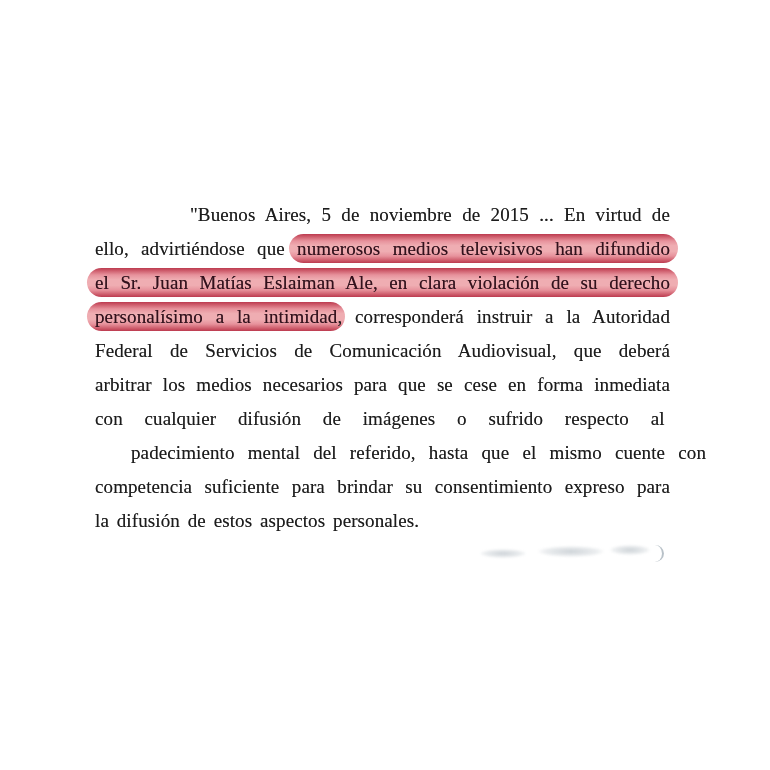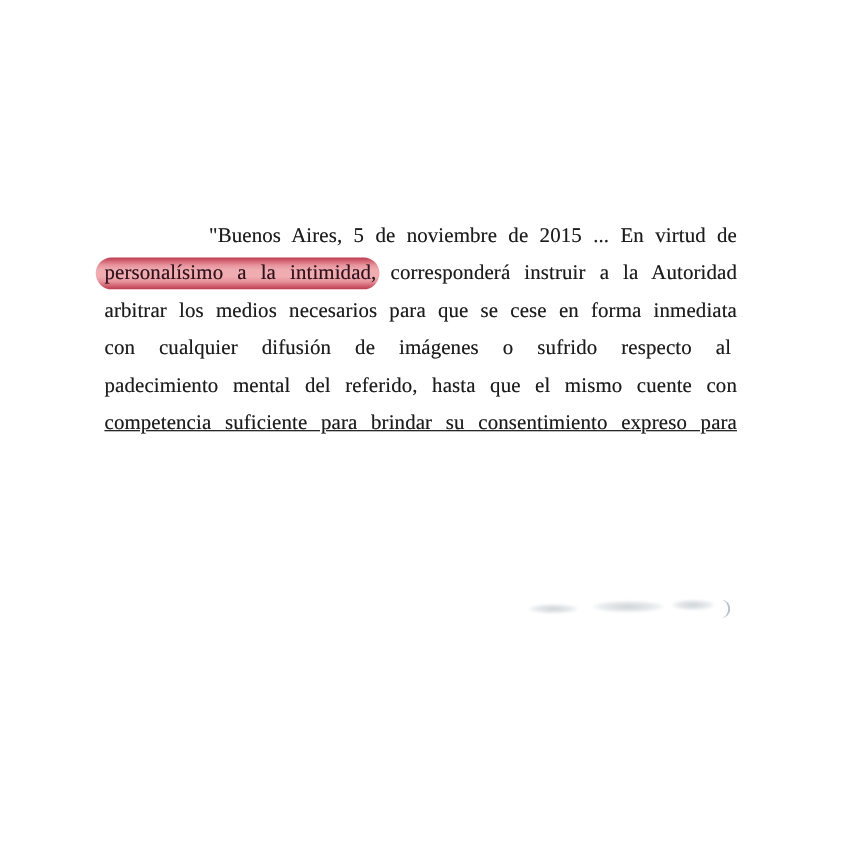--- a/index.html
+++ b/index.html
@@ -74,25 +74,29 @@
     border-radius: 0 70% 70% 0 / 0 50% 50% 0;
     filter: blur(0.6px);
   }
 </style>
 </head>
 <body>
 
 <div class="page">
   <div class="doc" id="doc">
       <div class="line just indent"><span class="line-inner" style="word-spacing: 5.41875px;"><span>"Buenos Aires, 5 de noviembre de 2015 ... En virtud de</span></span></div>
+      <div class="line just"><span class="line-inner" style="word-spacing: 7.47321px;"><span>ello, advirtiéndose que </span><span class="hl">numerosos medios televisivos han difundido</span></span></div>
+      <div class="line just"><span class="line-inner" style="word-spacing: 6.64205px;"><span class="hl">el Sr. Juan Matías Eslaiman Ale, en clara violación de su derecho</span></span></div>
       <div class="line just"><span class="line-inner" style="word-spacing: 7.91797px;"><span class="hl">personalísimo a la intimidad</span><span>, corresponderá instruir a la Autoridad</span></span></div>
+      <div class="line just"><span class="line-inner" style="word-spacing: 12.3906px;"><span>Federal de Servicios de Comunicación Audiovisual, que deberá</span></span></div>
       <div class="line just"><span class="line-inner" style="word-spacing: 6.19375px;"><span>arbitrar los medios necesarios para que se cese en forma inmediata</span></span></div>
       <div class="line just"><span class="line-inner" style="word-spacing: 16.9512px;"><span>con cualquier difusión de imágenes o sufrido respecto al</span></span></div>
-      <div class="line just"><span class="line-inner" style="word-spacing: 8.31944px;"><span>padecimiento mental del referido, hasta que el mismo cuente con</span></span></div>
-      <div class="line just"><span class="line-inner" style="word-spacing: 7.56696px; text-decoration: underline;"><span>competencia suficiente para brindar su consentimiento expreso para</span></span></div>
+      <div class="line just"><span class="line-inner" style="word-spacing: 8.31944px; margin-left: 36px;"><span>padecimiento mental del referido, hasta que el mismo cuente con</span></span></div>
+      <div class="line just"><span class="line-inner" style="word-spacing: 7.56696px;"><span>competencia suficiente para brindar su consentimiento expreso para</span></span></div>
+      <div class="line last"><span class="line-inner"><span>la difusión de estos aspectos personales.</span></span></div>
     </div>
 
   <div>
     <span class="smudge s1"></span>
     <span class="smudge s2"></span>
     <span class="smudge s3"></span>
     <span class="ghost-paren"></span>
   </div>
 </div>
 

